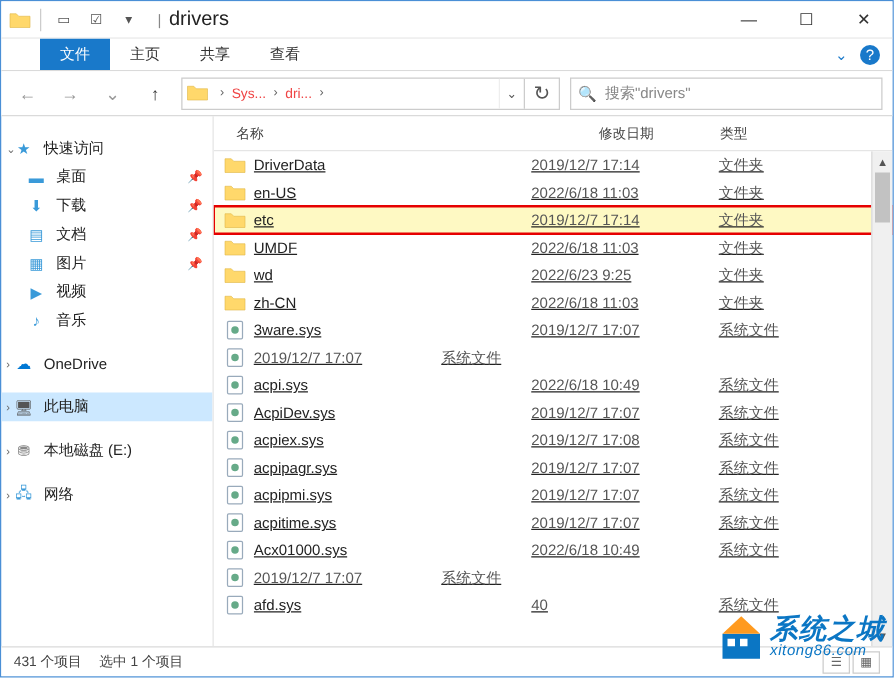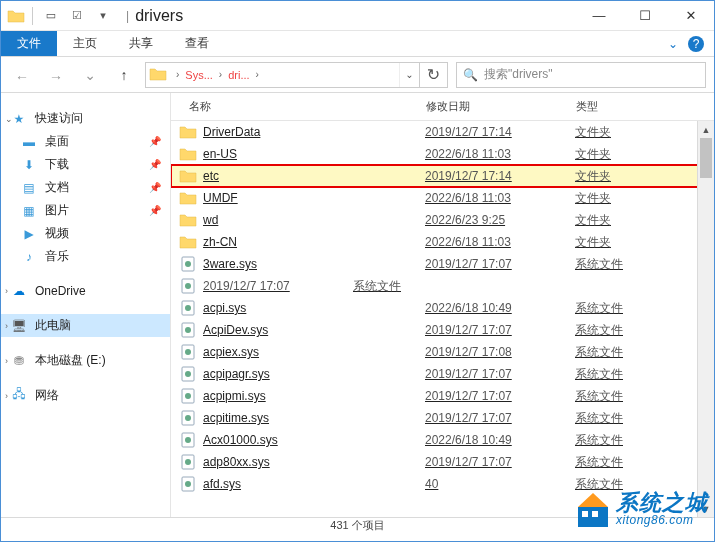--- a/index.html
+++ b/index.html
@@ -12,21 +12,21 @@
 .qat .sep { width: 1px; height: 18px; background: #ccc; margin: 0 3px; }
 .qat .qat-item { width: 22px; height: 22px; display: flex; align-items: center; justify-content: center; color: #555; font-size: 11px; }
 .titlebar .title-sep { color: #888; margin: 0 6px; font-size: 12px; }
 .titlebar .title-text { font-size: 16px; color: #222; }
 .win-controls { margin-left: auto; display: flex; }
 .win-controls div { width: 46px; height: 30px; display: flex; align-items: center; justify-content: center; font-size: 13px; color: #333; }
 
 
 .ribbon { height: 26px; display: flex; align-items: stretch; background: #fff; border-bottom: 1px solid #dadada; }
 .ribbon .tab { padding: 0 16px; font-size: 12px; display: flex; align-items: center; color: #333; cursor: pointer; }
-.ribbon .tab.file { background: #1979ca; color: #fff; }
+.ribbon .tab.file { background: #1979ca; color: #fff; margin-left: 31px; }
 .ribbon .expand { margin-left: auto; display: flex; align-items: center; gap: 10px; padding-right: 10px; color: #1979ca; }
 .ribbon .expand span { font-size: 12px; }
 .help-circle { width: 16px; height: 16px; border-radius: 50%; background: #1979ca; color: #fff; font-size: 11px; display: flex; align-items: center; justify-content: center; }
 
 
 .navrow { height: 36px; display: flex; align-items: center; gap: 8px; padding: 4px 8px; background: #fff; border-bottom: 1px solid #dadada; }
 .nav-btn { width: 26px; height: 26px; display: flex; align-items: center; justify-content: center; color: #999; font-size: 14px; }
 .nav-btn.active { color: #333; }
 .addrbox { flex: 1; height: 26px; border: 1px solid #ccc; display: flex; align-items: center; background: #fff; }
 .addrbox .crumb-icon { width: 20px; height: 20px; margin: 0 3px; }
@@ -45,37 +45,37 @@
 .side-item.top { padding-left: 10px; font-weight: 400; }
 .side-item.selected { background: #cce8ff; }
 .side-item .expand-caret { position: absolute; left: 4px; color: #666; font-size: 9px; }
 .side-item .pin { margin-left: auto; color: #666; font-size: 10px; }
 .side-icon { width: 16px; height: 16px; display: inline-flex; align-items: center; justify-content: center; }
 
 
 .filepane { flex: 1; display: flex; flex-direction: column; overflow: hidden; }
 .colheaders { display: flex; height: 28px; align-items: center; border-bottom: 1px solid #e5e5e5; font-size: 11px; color: #444; }
 .col-name { width: 255px; padding-left: 18px; }
-.col-date { width: 150px; }
+.col-date { width: 150px; text-align: center; }
 .col-type { flex: 1; }
 .filelist { flex: 1; overflow: hidden; position: relative; }
 .row { display: flex; align-items: center; height: 22px; font-size: 12px; color: #222; padding-left: 8px; text-decoration: underline; }
 .row.selected { background: #fef9c3; }
 .row.highlighted { outline: 2px solid #e60000; outline-offset: -1px; }
 .row .icon { width: 18px; height: 18px; margin-right: 6px; flex-shrink: 0; }
 .row .name { width: 222px; white-space: nowrap; overflow: hidden; text-overflow: ellipsis; }
 .row .date { width: 150px; color: #555; }
 .row .type { flex: 1; color: #555; }
 .scrollbar { position: absolute; right: 0; top: 0; bottom: 0; width: 17px; background: #f0f0f0; border-left: 1px solid #dadada; display: flex; flex-direction: column; }
 .scrollbar .arrow { height: 17px; display: flex; align-items: center; justify-content: center; font-size: 9px; color: #555; }
 .scrollbar .track { flex: 1; position: relative; }
 .scrollbar .thumb { position: absolute; left: 2px; right: 2px; top: 0; height: 40px; background: #c2c2c2; }
 
 
-.statusbar { height: 24px; border-top: 1px solid #dadada; display: flex; align-items: center; padding: 0 10px; font-size: 11px; color: #444; gap: 14px; background: #fff; flex-direction: column; }
+.statusbar { height: 24px; border-top: 1px solid #dadada; display: flex; align-items: center; padding: 0 10px; font-size: 11px; color: #444; gap: 14px; background: #fff; }
 .statusbar .spacer { flex: 1; }
 .view-toggle { display: flex; gap: 2px; }
 .view-toggle div { width: 22px; height: 18px; border: 1px solid #ccc; display: flex; align-items: center; justify-content: center; font-size: 10px; color: #666; }
 
 
 .watermark { position: absolute; right: 6px; bottom: 10px; display: flex; align-items: center; gap: 0; font-style: italic; }
 .watermark .logo { width: 44px; height: 44px; }
 .watermark .wm-text { display: flex; flex-direction: column; line-height: 1; }
 .watermark .wm-main { font-size: 22px; font-weight: bold; color: #0b76c4; letter-spacing: 1px; }
 .watermark .wm-sub { font-size: 12px; color: #0b76c4; letter-spacing: 0.5px; }
@@ -346,21 +346,20 @@
             </svg></span>
           <span class="name">Acx01000.sys</span>
           <span class="date">2022/6/18 10:49</span>
           <span class="type">系统文件</span>
         </div>
         <div class="row">
           <span class="icon"><svg class="sysfile-svg" viewBox="0 0 18 18" width="18" height="18">
               <rect x="3" y="2" width="12" height="14" rx="1"></rect>
               <circle class="gear" cx="9" cy="9" r="3"></circle>
             </svg></span>
-          <span class="name">adp80xx.sys</span>
           <span class="date">2019/12/7 17:07</span>
           <span class="type">系统文件</span>
         </div>
         <div class="row">
           <span class="icon"><svg class="sysfile-svg" viewBox="0 0 18 18" width="18" height="18">
               <rect x="3" y="2" width="12" height="14" rx="1"></rect>
               <circle class="gear" cx="9" cy="9" r="3"></circle>
             </svg></span>
           <span class="name">afd.sys</span>
           <span class="date">40</span>

